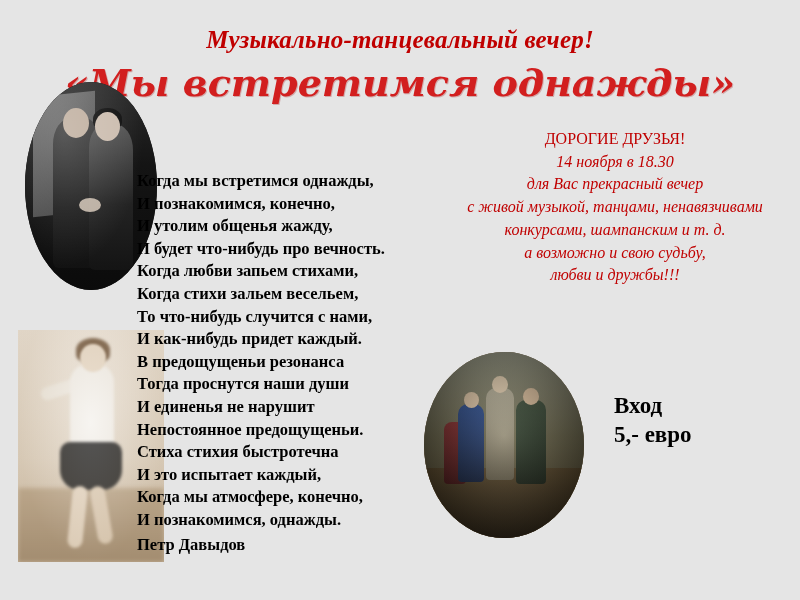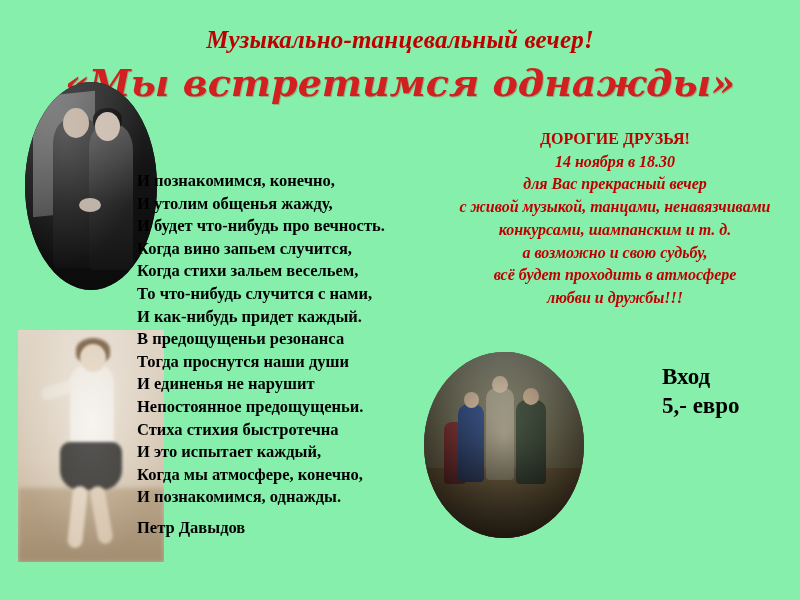--- a/index.html
+++ b/index.html
@@ -4,21 +4,21 @@
 <style>
   html, body {
     margin: 0;
     padding: 0;
     background: #ffffff;
   }
   #poster {
     position: relative;
     width: 800px;
     height: 600px;
-    background: #86efac;
+    background: #e5e5e5;
     overflow: hidden;
     font-family: "Liberation Serif", serif;
   }
 
   
   .title-line1 {
     position: absolute;
     top: 26px;
     left: 0;
     width: 800px;
@@ -304,49 +304,48 @@
     left: 137px;
     top: 170px;
     width: 312px;
     font-family: "Liberation Serif", serif;
     font-weight: bold;
     font-size: 16.5px;
     line-height: 1.37;
     color: #000000;
   }
   .poem div { white-space: nowrap; }
-  .poem .author { margin-top: 8px; }
+  .poem .author { margin-top: 2px; }
 
   
   .invite {
     position: absolute;
     left: 440px;
     top: 128px;
     width: 350px;
     text-align: center;
     font-family: "Liberation Serif", serif;
-    font-weight: bold;
+    font-weight: normal;
     font-style: italic;
     font-size: 16px;
     line-height: 1.42;
     color: #c00000;
   }
   .invite .l1 { font-style: normal; }
 
   
   .entry {
     position: absolute;
     left: 614px;
-    top: 362px;
+    top: 391px;
     font-family: "Liberation Serif", serif;
     font-weight: bold;
     font-size: 23px;
     line-height: 1.28;
     color: #000000;
-    margin-left: 48px;
   }
 </style>
 </head>
 <body>
 
 <div id="poster">
 
   <div class="title-line1">Музыкально-танцевальный вечер!</div>
   <div class="title-line2">«Мы встретимся однажды»</div>
 
@@ -381,24 +380,25 @@
     <div class="f1"></div>
     <div class="f1h"></div>
     <div class="f2"></div>
     <div class="f2h"></div>
     <div class="f3"></div>
     <div class="f3h"></div>
     <div class="vignette"></div>
   </div>
 
   <div class="poem">
+    <div>Когда мы встретимся однажды,</div>
     <div>И познакомимся, конечно,</div>
     <div>И утолим общенья жажду,</div>
     <div>И будет что-нибудь про вечность.</div>
-    <div>Когда вино запьем случится,</div>
+    <div>Когда любви запьем стихами,</div>
     <div>Когда стихи зальем весельем,</div>
     <div>То что-нибудь случится с нами,</div>
     <div>И как-нибудь придет каждый.</div>
     <div>В предощущеньи резонанса</div>
     <div>Тогда проснутся наши души</div>
     <div>И единенья не нарушит</div>
     <div>Непостоянное предощущеньи.</div>
     <div>Стиха стихия быстротечна</div>
     <div>И это испытает каждый,</div>
     <div>Когда мы атмосфере, конечно,</div>
@@ -406,21 +406,20 @@
     <div class="author">Петр Давыдов</div>
   </div>
 
   <div class="invite">
     <div class="l1">ДОРОГИЕ ДРУЗЬЯ!</div>
     <div>14 ноября в 18.30</div>
     <div>для Вас прекрасный вечер</div>
     <div>с живой музыкой, танцами, ненавязчивами</div>
     <div>конкурсами, шампанским и т. д.</div>
     <div>а возможно и свою судьбу,</div>
-    <div>всё будет проходить в атмосфере</div>
     <div>любви и дружбы!!!</div>
   </div>
 
   <div class="entry">
     <div>Вход</div>
     <div>5,- евро</div>
   </div>
 
 </div>
 

